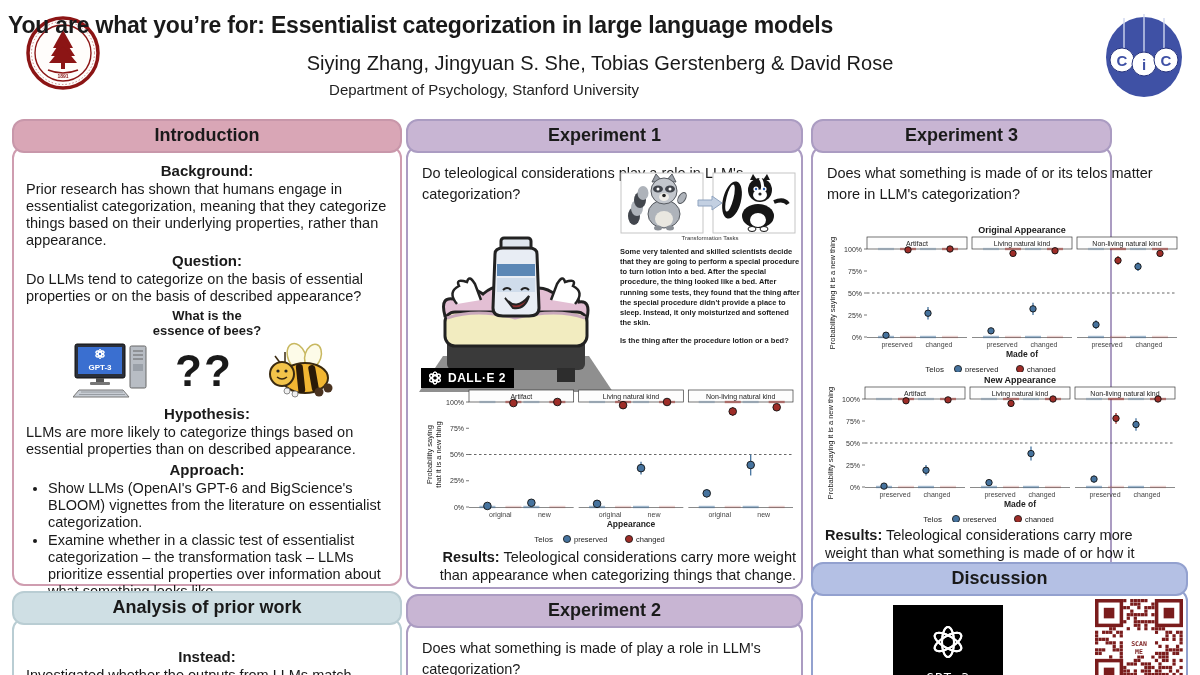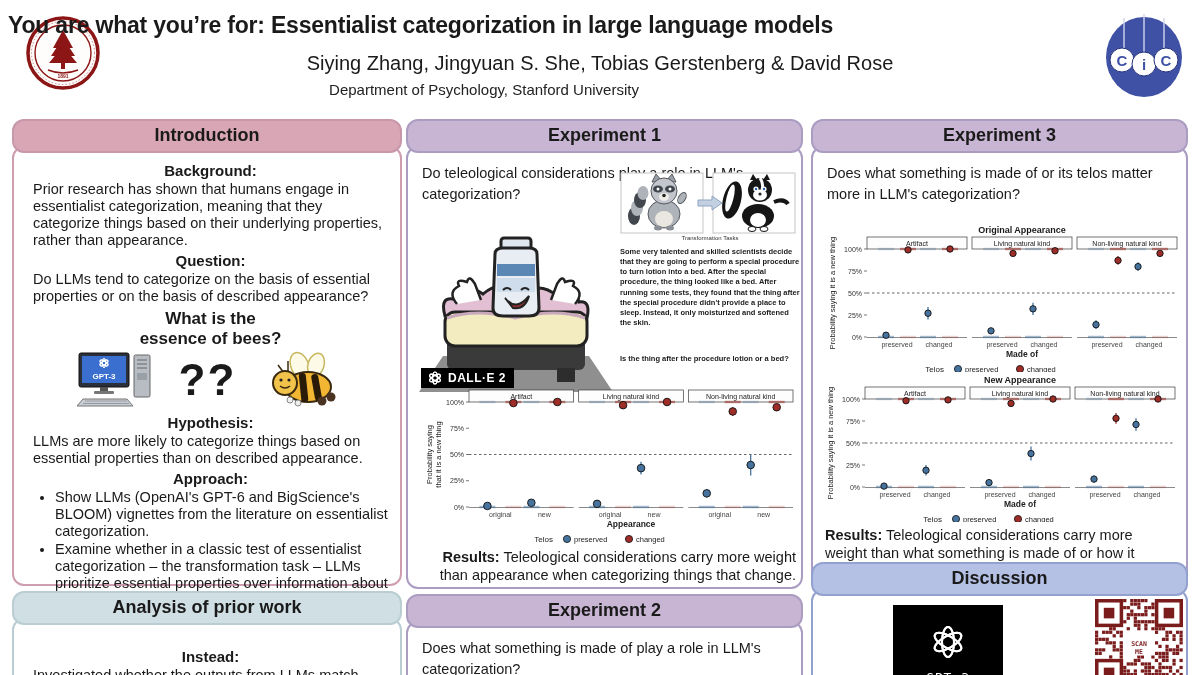--- a/index.html
+++ b/index.html
@@ -16,32 +16,32 @@
   .sec-body{position:relative;z-index:1;background:#fff;border-radius:12px;margin-top:-7px;
             padding-top:7px;box-sizing:border-box;}
   .intro .sec-head{background:#d9a6b6;border:2px solid #c897aa;}
   .intro .sec-body{border:2.5px solid #cf9db0;}
   .prior .sec-head{background:#cfdfe4;border:2px solid #b9cdd3;}
   .prior .sec-body{border:2.5px solid #b9cdd3;}
   .exp .sec-head{background:#c8b5d3;border:2px solid #ab9cc2;}
   .exp .sec-body{border:2.5px solid #ab9cc2;}
   .disc .sec-head{background:#b4c0e4;border:2px solid #93a1cf;}
   .disc .sec-body{border:2.5px solid #93a1cf;}
-  .body-pad{padding:4px 12px 0 19px;font-size:14.5px;line-height:1.18;}
+  .body-pad{padding:4px 12px 0 12px;font-size:14.5px;line-height:1.18;}
   .cheading{text-align:center;font-weight:bold;font-size:15px;margin:3px 0 1px 0;}
   .para{margin:0;}
   .bullets{margin:0;padding-left:22px;}
   .bullets li{margin:0 0 1px 0;}
-  .essence{text-align:center;font-weight:bold;font-size:17px;line-height:1.15;margin:4px 0 1px 0;}
+  .essence{text-align:center;font-weight:bold;font-size:13px;line-height:1.15;margin:4px 0 1px 0;}
   .img-row{display:flex;justify-content:center;align-items:center;gap:26px;height:62px;}
   .qmarks{font-size:44px;font-weight:bold;line-height:1;letter-spacing:2px;}
   .q-text{padding:8px 14px 0 14px;font-size:14.5px;line-height:1.45;}
   .results{position:absolute;font-size:14.5px;line-height:1.25;}
   .vignette{font-size:7.5px;font-weight:bold;line-height:1.35;color:#1a1a1a;}
-  .vign-q{font-size:7.5px;font-weight:bold;margin-top:26px;}
+  .vign-q{font-size:7.5px;font-weight:bold;margin-top:8px;}
   .tcaption{text-align:center;font-size:6px;color:#333;margin-top:1px;}
   .dalle-badge{position:absolute;left:4px;bottom:6px;background:#000;color:#fff;display:flex;
                align-items:center;gap:5px;padding:2px 8px 2px 6px;}
   .dalle-badge .txt{font-size:12px;font-weight:bold;letter-spacing:0.5px;text-align:center;}
   .gpt3-badge{position:absolute;background:#000;display:flex;flex-direction:column;align-items:center;
               justify-content:center;gap:8px;}
   .gpt3-badge .txt{color:#fff;font-family:"DejaVu Sans Mono","Liberation Mono",monospace;
                    font-size:13px;letter-spacing:1px;}
   svg{display:block;}
 </style>
@@ -345,21 +345,21 @@
   </div>
 
   <div class="section exp" style="left:406px;top:594px;width:397px;">
     <div class="sec-head">Experiment 2</div>
     <div class="sec-body" style="height:92px;">
       <div class="q-text" style="width:360px;">Does what something is made of play a role in LLM's categorization?</div>
 
     </div>
   </div>
 
-  <div class="section exp" style="left:811px;top:119px;width:377px;">
+  <div class="section exp" style="left:811px;top:119px;width:301px;">
     <div class="sec-head">Experiment 3</div>
     <div class="sec-body" style="height:439px;">
       <div class="q-text" style="width:345px;">Does what something is made of or its telos matter more in LLM's categorization?</div>
       <div id="exp3-chart-a" style="position:absolute;left:12px;top:76px;">
           <svg width="358" height="148" viewBox="0 0 358 148">
             <text x="197" y="9" font-size="9" fill="#1a1a1a" text-anchor="middle" font-weight="bold">Original Appearance</text>
             <text x="37" y="115.6" font-size="7" fill="#333" text-anchor="end" font-weight="normal">0%</text>
             <line x1="39" y1="113" x2="42" y2="113" stroke="#555" stroke-width="0.8"></line>
             <text x="37" y="93.6" font-size="7" fill="#333" text-anchor="end" font-weight="normal">25%</text>
             <line x1="39" y1="91" x2="42" y2="91" stroke="#555" stroke-width="0.8"></line>

